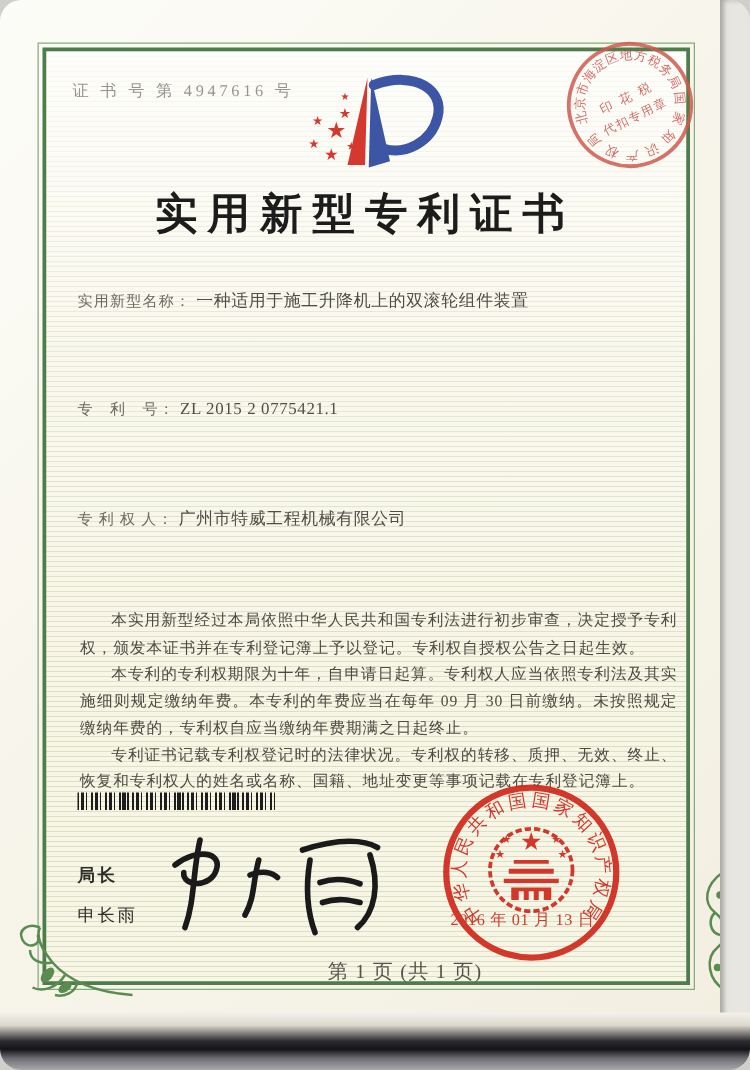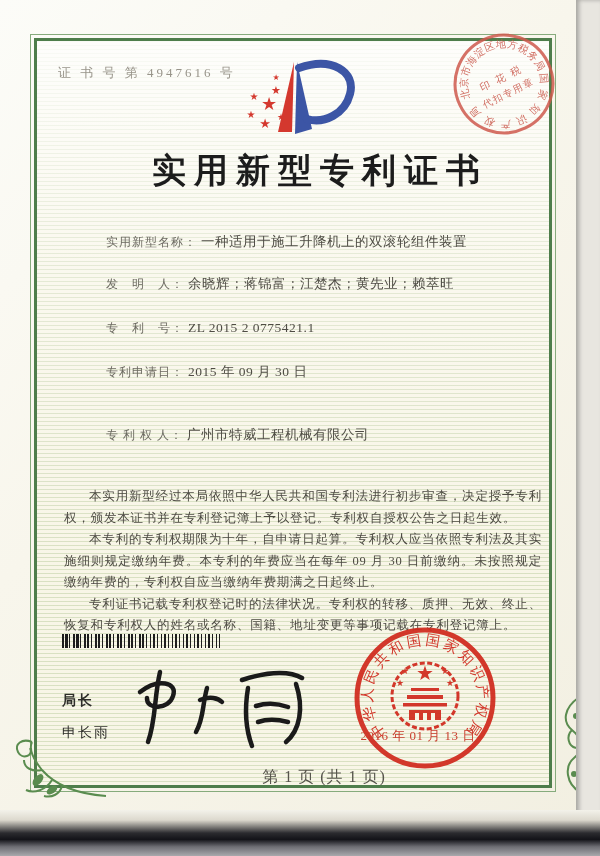--- a/index.html
+++ b/index.html
@@ -1,41 +1,42 @@
 <!DOCTYPE html>
 <html><head>
 <meta charset="utf-8">
 <style>
   html,body{margin:0;padding:0;background:#cfcfcc;}
   .scan{
     position:relative;width:600px;height:856px;overflow:hidden;
     background:linear-gradient(135deg,#fcfcf8 0%,#f8f6ec 40%,#f2efe1 100%);
     font-family:"Liberation Serif","DejaVu Serif",serif;
+    border-radius:17px;
   }
   
   .edge-right{position:absolute;top:0;right:0;width:24px;height:100%;
     background:#e8e6e0;box-shadow:inset 3px 0 4px rgba(0,0,0,0.28);}
   .edge-bottom{position:absolute;left:0;bottom:0;width:100%;height:46px;
     background:linear-gradient(180deg,#f3f2ea 0%,#dcd8cd 22%,#2b2b2f 50%,#131318 64%,#6e6e74 80%,#a9a9ad 100%);}
   
   .frame{position:absolute;left:30px;top:34px;width:524px;height:756px;border:1px solid #86ab7c;}
   .frame-inner{position:absolute;inset:3px;border:3px solid #4e7d4b;
     background:
       linear-gradient(180deg,rgba(255,255,255,0.85) 0%,rgba(255,255,255,0.35) 30%,rgba(255,255,255,0.05) 70%),
       repeating-linear-gradient(180deg,rgba(160,186,128,0.38) 0px,rgba(160,186,128,0.38) 1px,rgba(0,0,0,0) 1px,rgba(0,0,0,0) 4px),
       #f8f5e6;}
   .cert-no{position:absolute;left:58px;top:64px;font-size:13px;color:#98948a;letter-spacing:3px;}
   .logo{position:absolute;left:232px;top:56px;width:140px;height:90px;}
   .stamp{position:absolute;left:448px;top:28px;width:112px;height:112px;transform:rotate(-26deg);opacity:0.85;}
   .title{position:absolute;left:30px;top:148px;width:524px;text-align:center;
-    font-size:34px;font-weight:bold;color:#1c1c1c;letter-spacing:8px;padding-left:28px;}
+    font-size:34px;font-weight:bold;color:#1c1c1c;letter-spacing:8px;}
   .field{position:absolute;left:62px;width:478px;white-space:nowrap;color:#56544c;}
-  .field .lab{font-size:12px;letter-spacing:1px;color:#6b6960;margin-left:44px;}
+  .field .lab{font-size:12px;letter-spacing:1px;color:#6b6960;}
   .field .val{font-size:13.5px;letter-spacing:0.5px;color:#4f4d45;}
-  .f0{top:232px;} .f1{top:274px;} .f2{top:318px;} .f3{top:362px;} .f4{top:425px;} .f5{top:450px;}
+  .f0{top:232px;} .f1{top:274px;} .f2{top:318px;} .f3{top:362px;} .f4{top:406px;} .f5{top:450px;}
   .body-text{position:absolute;left:64px;top:486px;width:478px;
     font-size:12.5px;line-height:21.5px;letter-spacing:0.8px;color:#4c4a42;text-align:justify;}
   .body-text p{margin:0;text-indent:2em;}
   .barcode{position:absolute;left:62px;top:634px;width:158px;height:14px;
     background:repeating-linear-gradient(90deg,#1d1d1d 0px,#1d1d1d 1.5px,rgba(0,0,0,0) 1.5px,rgba(0,0,0,0) 3px,#1d1d1d 3px,#1d1d1d 5.5px,rgba(0,0,0,0) 5.5px,rgba(0,0,0,0) 7px,#1d1d1d 7px,#1d1d1d 8px,rgba(0,0,0,0) 8px,rgba(0,0,0,0) 11px);}
   .signer-title{position:absolute;left:62px;top:692px;font-size:14px;color:#2e2e2a;letter-spacing:2px;font-weight:bold;}
   .signer-name{position:absolute;left:62px;top:724px;font-size:14px;color:#2e2e2a;letter-spacing:2px;text-align:right;}
   .signature{position:absolute;left:130px;top:658px;width:195px;height:102px;}
   .office-seal{position:absolute;left:345px;top:618px;width:160px;height:160px;opacity:0.92;}
   .footer{position:absolute;left:30px;top:767px;width:588px;text-align:center;
@@ -84,31 +85,23 @@
     <text x="55" y="52" font-size="10" fill="#c95548" text-anchor="middle" letter-spacing="2">印 花 税</text>
     <text x="55" y="68" font-size="9.5" fill="#c95548" text-anchor="middle" letter-spacing="1.5">代扣专用章</text>
   </svg>
 
   <div class="title">实用新型专利证书</div>
 
   <div class="field f0">
     <span class="lab">实用新型名称：</span>
     <span class="val">一种适用于施工升降机上的双滚轮组件装置</span>
   </div>
-  <div class="field f1">
-    <span class="lab">发　明　人：</span>
-    <span class="val">余晓辉；蒋锦富；江楚杰；黄先业；赖萃旺</span>
-  </div>
   <div class="field f2">
     <span class="lab">专　利　号：</span>
     <span class="val">ZL 2015 2 0775421.1</span>
-  </div>
-  <div class="field f3">
-    <span class="lab">专利申请日：</span>
-    <span class="val">2015 年 09 月 30 日</span>
   </div>
   <div class="field f4">
     <span class="lab">专 利 权 人：</span>
     <span class="val">广州市特威工程机械有限公司</span>
   </div>
 
   <div class="body-text">
     <p>本实用新型经过本局依照中华人民共和国专利法进行初步审查，决定授予专利权，颁发本证书并在专利登记簿上予以登记。专利权自授权公告之日起生效。</p>
     <p>本专利的专利权期限为十年，自申请日起算。专利权人应当依照专利法及其实施细则规定缴纳年费。本专利的年费应当在每年 09 月 30 日前缴纳。未按照规定缴纳年费的，专利权自应当缴纳年费期满之日起终止。</p>
     <p>专利证书记载专利权登记时的法律状况。专利权的转移、质押、无效、终止、恢复和专利权人的姓名或名称、国籍、地址变更等事项记载在专利登记簿上。</p>

